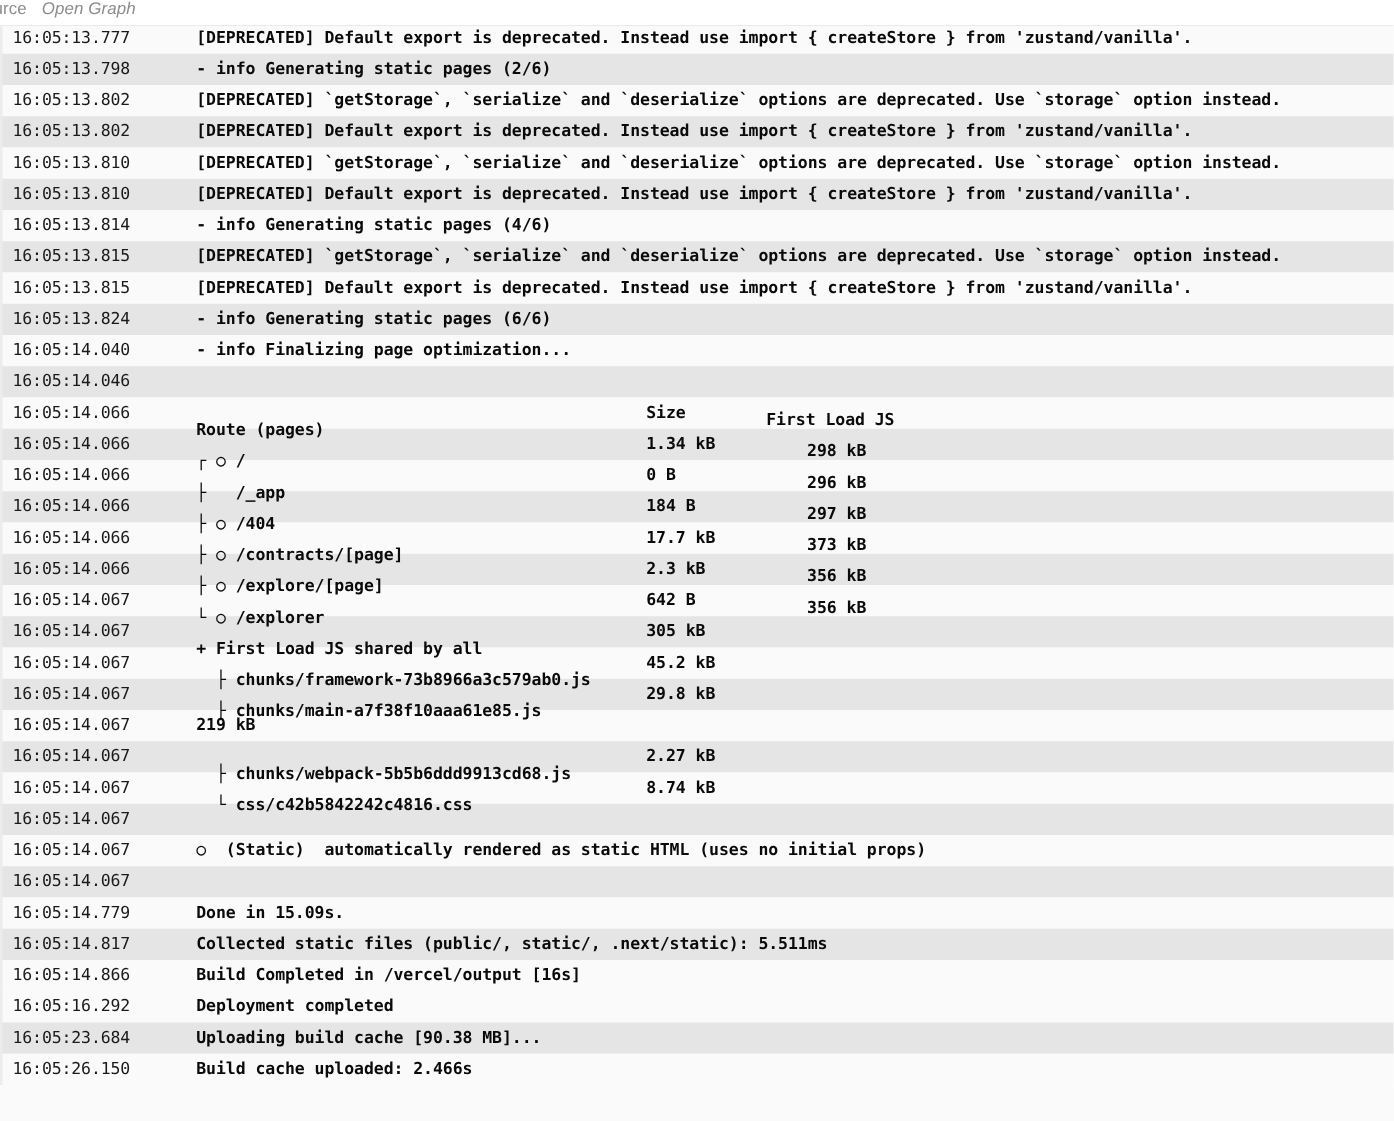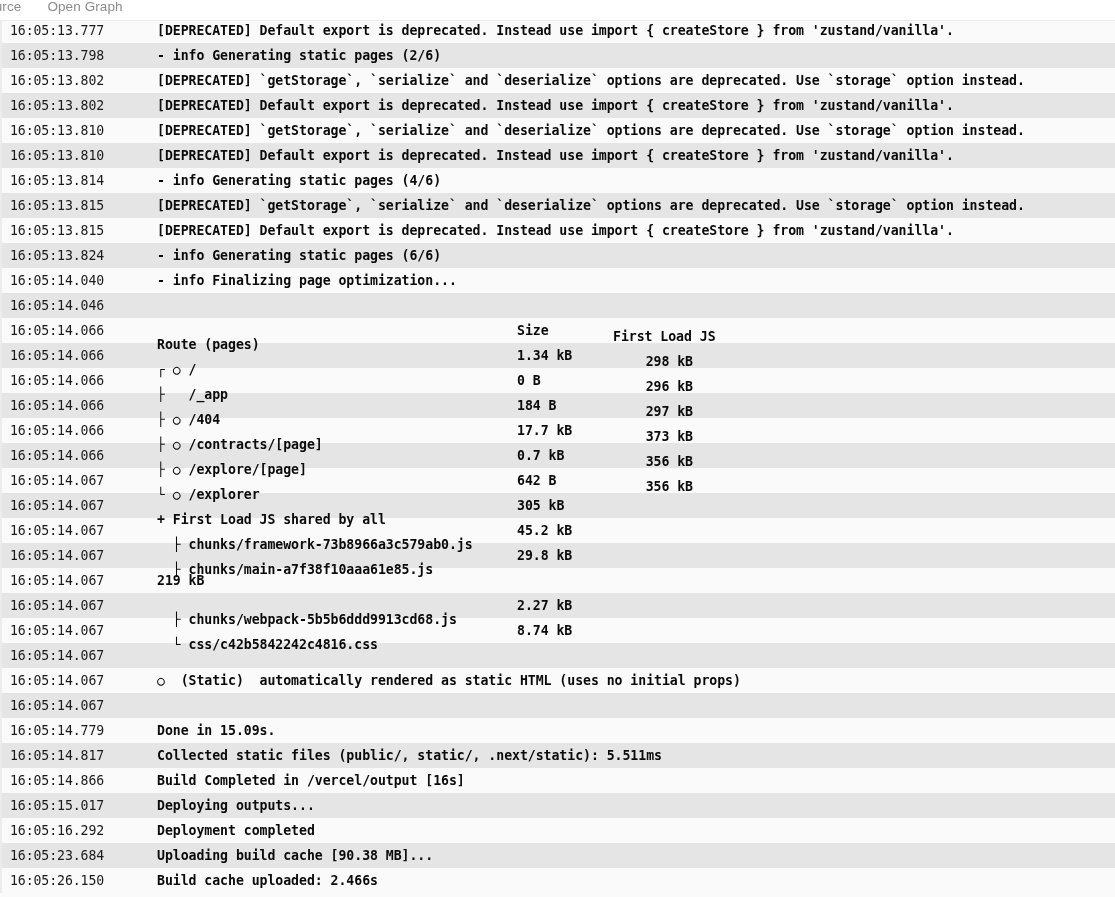--- a/index.html
+++ b/index.html
@@ -26,21 +26,21 @@
   }
   .tab {
     font-size: 13.5px;
     color: #8c8c8c;
     line-height: 1;
     padding: 0 0 7px 0;
     white-space: nowrap;
     letter-spacing: .1px;
   }
   .tab.t-source { margin-left: -22px; }
-  .tab.t-opengraph { margin-left: 26px; }
+  .tab.t-opengraph { margin-left: 12px; font-style: italic; }
 
   
   .logpane {
     position: relative;
     width: 1115px;
     height: 876px;
     background: #fafafa;
     overflow: hidden;
   }
   .logrows {
@@ -105,32 +105,31 @@
       <div class="row alt"><div class="ts">16:05:13.815</div><div class="msg">[DEPRECATED] `getStorage`, `serialize` and `deserialize` options are deprecated. Use `storage` option instead.</div></div>
       <div class="row"><div class="ts">16:05:13.815</div><div class="msg">[DEPRECATED] Default export is deprecated. Instead use import { createStore } from 'zustand/vanilla'.</div></div>
       <div class="row alt"><div class="ts">16:05:13.824</div><div class="msg">- info Generating static pages (6/6)</div></div>
       <div class="row"><div class="ts">16:05:14.040</div><div class="msg">- info Finalizing page optimization...</div></div>
       <div class="row alt"><div class="ts">16:05:14.046</div><div class="msg"></div></div>
       <div class="row"><div class="ts">16:05:14.066</div><div class="msg tbl"><span class="c-route">Route (pages)</span><span class="c-size">Size</span><span class="c-fl">First Load JS</span></div></div>
       <div class="row alt"><div class="ts">16:05:14.066</div><div class="msg tbl"><span class="c-route">┌ ○ /</span><span class="c-size">1.34 kB</span><span class="c-fl">298 kB</span></div></div>
       <div class="row"><div class="ts">16:05:14.066</div><div class="msg tbl"><span class="c-route">├   /_app</span><span class="c-size">0 B</span><span class="c-fl">296 kB</span></div></div>
       <div class="row alt"><div class="ts">16:05:14.066</div><div class="msg tbl"><span class="c-route">├ ○ /404</span><span class="c-size">184 B</span><span class="c-fl">297 kB</span></div></div>
       <div class="row"><div class="ts">16:05:14.066</div><div class="msg tbl"><span class="c-route">├ ○ /contracts/[page]</span><span class="c-size">17.7 kB</span><span class="c-fl">373 kB</span></div></div>
-      <div class="row alt"><div class="ts">16:05:14.066</div><div class="msg tbl"><span class="c-route">├ ○ /explore/[page]</span><span class="c-size">0.7 kB</span><span class="c-fl">356 kB</span></div></div>
+      <div class="row alt"><div class="ts">16:05:14.066</div><div class="msg tbl"><span class="c-route">├ ○ /explore/[page]</span><span class="c-size">2.3 kB</span><span class="c-fl">356 kB</span></div></div>
       <div class="row"><div class="ts">16:05:14.067</div><div class="msg tbl"><span class="c-route">└ ○ /explorer</span><span class="c-size">642 B</span><span class="c-fl">356 kB</span></div></div>
       <div class="row alt"><div class="ts">16:05:14.067</div><div class="msg tbl"><span class="c-route">+ First Load JS shared by all</span><span class="c-size">305 kB</span><span class="c-fl"></span></div></div>
       <div class="row"><div class="ts">16:05:14.067</div><div class="msg tbl"><span class="c-route">  ├ chunks/framework-73b8966a3c579ab0.js</span><span class="c-size">45.2 kB</span><span class="c-fl"></span></div></div>
       <div class="row alt"><div class="ts">16:05:14.067</div><div class="msg tbl"><span class="c-route">  ├ chunks/main-a7f38f10aaa61e85.js</span><span class="c-size">29.8 kB</span><span class="c-fl"></span></div></div>
       <div class="row"><div class="ts">16:05:14.067</div><div class="msg tbl"><span class="c-size">219 kB</span><span class="c-fl"></span></div></div>
       <div class="row alt"><div class="ts">16:05:14.067</div><div class="msg tbl"><span class="c-route">  ├ chunks/webpack-5b5b6ddd9913cd68.js</span><span class="c-size">2.27 kB</span><span class="c-fl"></span></div></div>
       <div class="row"><div class="ts">16:05:14.067</div><div class="msg tbl"><span class="c-route">  └ css/c42b5842242c4816.css</span><span class="c-size">8.74 kB</span><span class="c-fl"></span></div></div>
       <div class="row alt"><div class="ts">16:05:14.067</div><div class="msg"></div></div>
       <div class="row"><div class="ts">16:05:14.067</div><div class="msg">○  (Static)  automatically rendered as static HTML (uses no initial props)</div></div>
       <div class="row alt"><div class="ts">16:05:14.067</div><div class="msg"></div></div>
       <div class="row"><div class="ts">16:05:14.779</div><div class="msg">Done in 15.09s.</div></div>
       <div class="row alt"><div class="ts">16:05:14.817</div><div class="msg">Collected static files (public/, static/, .next/static): 5.511ms</div></div>
       <div class="row"><div class="ts">16:05:14.866</div><div class="msg">Build Completed in /vercel/output [16s]</div></div>
-      <div class="row alt"><div class="ts">16:05:15.017</div><div class="msg">Deploying outputs...</div></div>
       <div class="row"><div class="ts">16:05:16.292</div><div class="msg">Deployment completed</div></div>
       <div class="row alt"><div class="ts">16:05:23.684</div><div class="msg">Uploading build cache [90.38 MB]...</div></div>
       <div class="row"><div class="ts">16:05:26.150</div><div class="msg">Build cache uploaded: 2.466s</div></div>
     </div>
 </div>
 
 </body></html>

